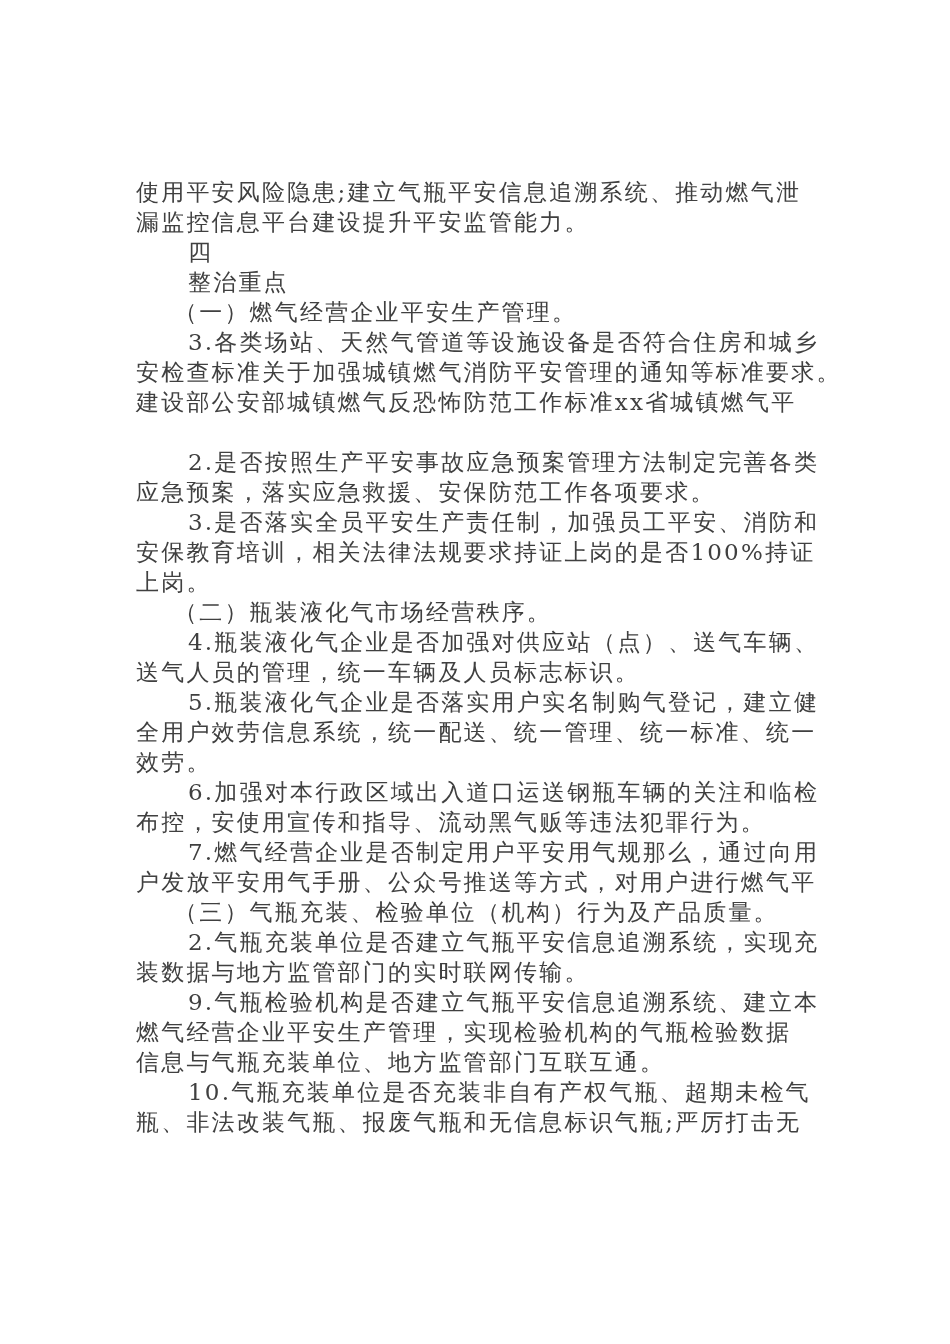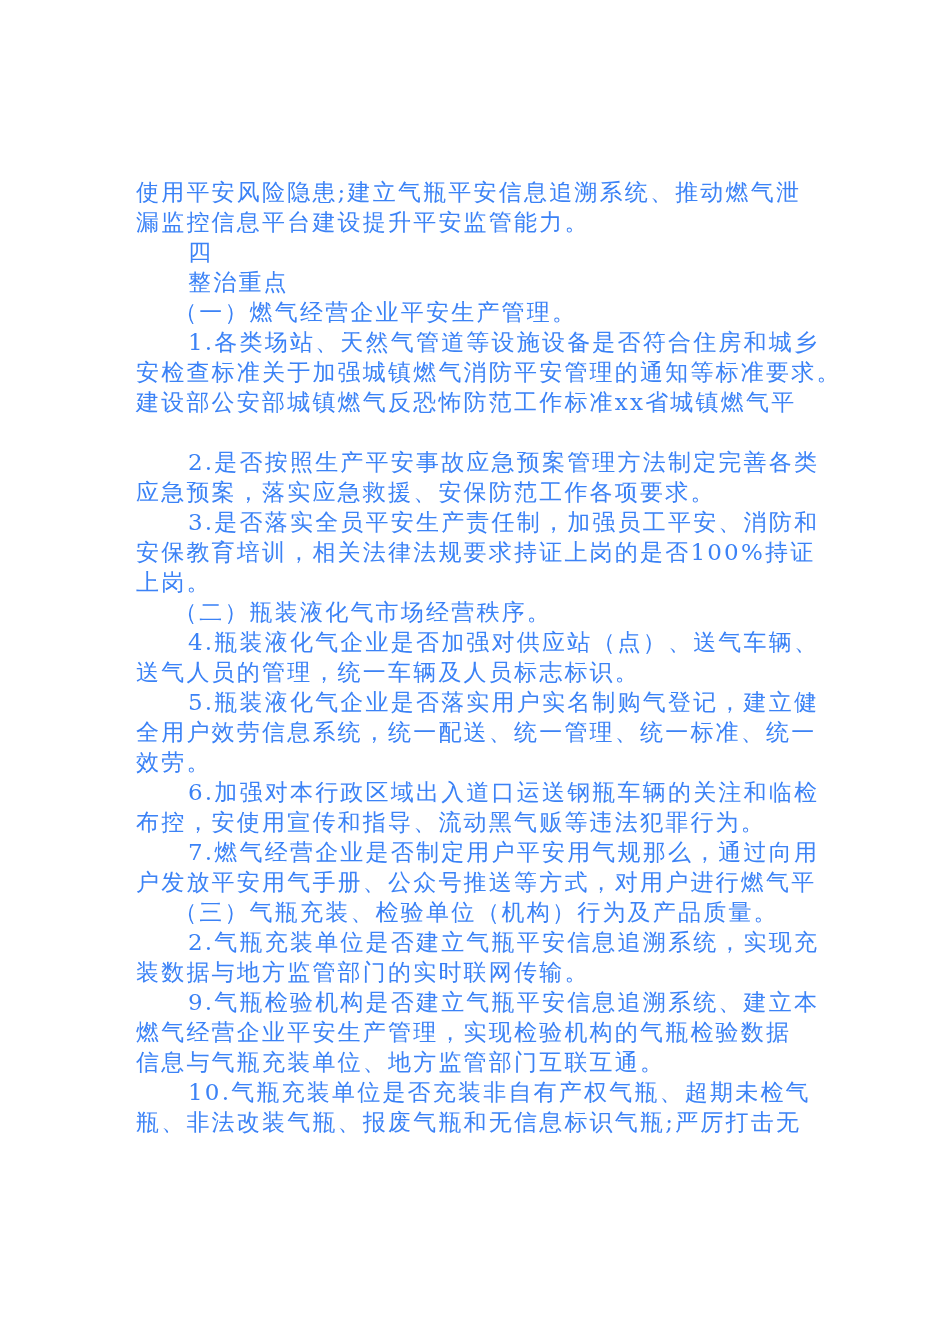--- a/index.html
+++ b/index.html
@@ -1,37 +1,37 @@
 <!DOCTYPE html>
 <html><head>
 <meta charset="utf-8">
 <style>
   html, body { margin: 0; padding: 0; background: #ffffff; }
   body { width: 950px; height: 1344px; position: relative; overflow: hidden; }
   .page {
     position: absolute; left: 136px; top: 177px; width: 690px;
     font-family: "DejaVu Serif", "Liberation Serif", serif;
-    font-size: 23px; line-height: 30px; color: #3b82f6;
+    font-size: 23px; line-height: 30px; color: #404040;
     letter-spacing: 2.2px;
   }
   .line { white-space: nowrap; height: 30px; }
   .ind2 { padding-left: 52px; }
   .ind15 { padding-left: 38px; }
   .blank { height: 30px; }
 </style>
 </head>
 <body>
 
 <div class="page">
   <div class="line">使用平安风险隐患;建立气瓶平安信息追溯系统、推动燃气泄</div>
   <div class="line">漏监控信息平台建设提升平安监管能力。</div>
   <div class="line ind2">四</div>
   <div class="line ind2">整治重点</div>
   <div class="line ind15">（一）燃气经营企业平安生产管理。</div>
-  <div class="line ind2">1.各类场站、天然气管道等设施设备是否符合住房和城乡</div>
+  <div class="line ind2">3.各类场站、天然气管道等设施设备是否符合住房和城乡</div>
   <div class="line">安检查标准关于加强城镇燃气消防平安管理的通知等标准要求。</div>
   <div class="line">建设部公安部城镇燃气反恐怖防范工作标准xx省城镇燃气平</div>
   <div class="line blank"></div>
   <div class="line ind2">2.是否按照生产平安事故应急预案管理方法制定完善各类</div>
   <div class="line">应急预案，落实应急救援、安保防范工作各项要求。</div>
   <div class="line ind2">3.是否落实全员平安生产责任制，加强员工平安、消防和</div>
   <div class="line">安保教育培训，相关法律法规要求持证上岗的是否100%持证</div>
   <div class="line">上岗。</div>
   <div class="line ind15">（二）瓶装液化气市场经营秩序。</div>
   <div class="line ind2">4.瓶装液化气企业是否加强对供应站（点）、送气车辆、</div>

